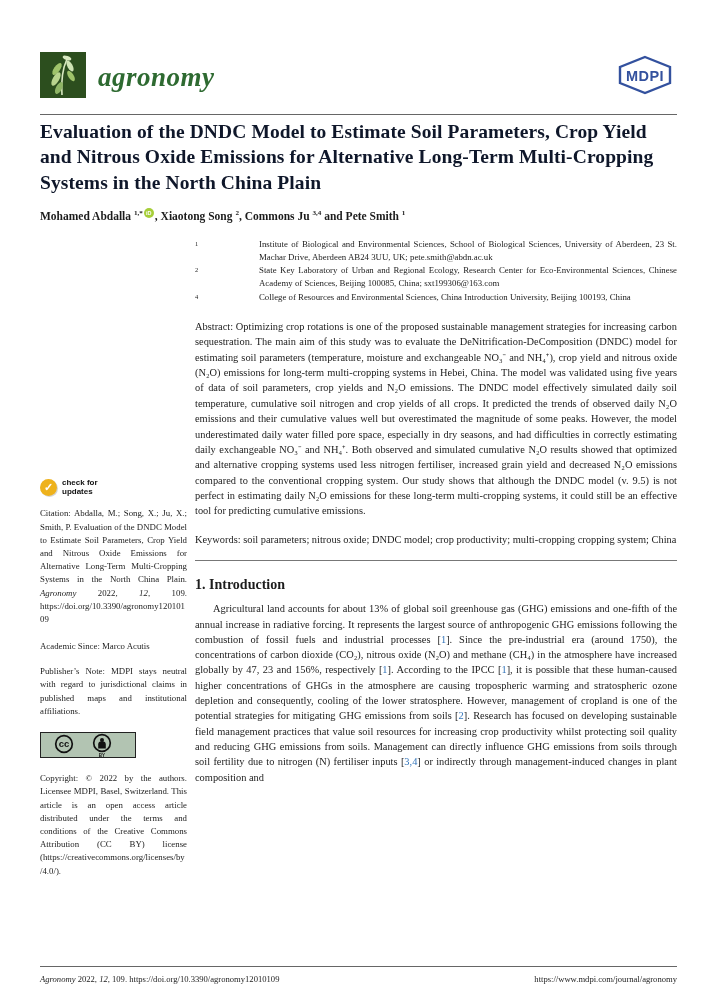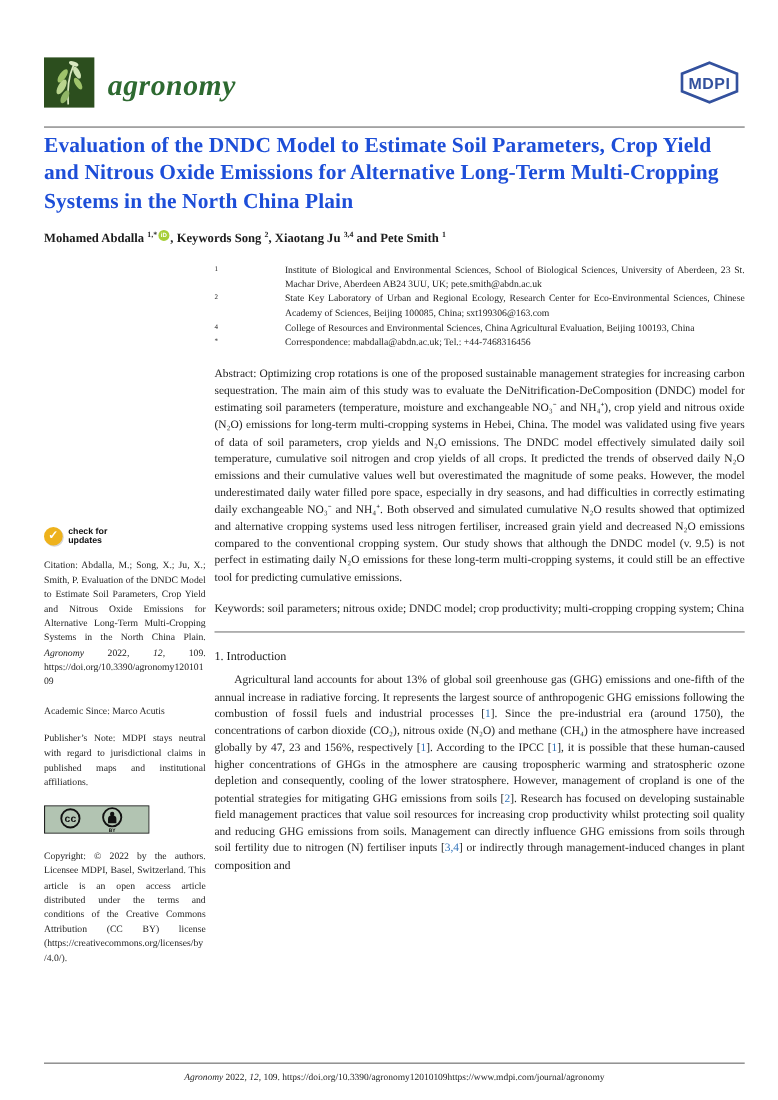--- a/index.html
+++ b/index.html
@@ -9,52 +9,52 @@
     font-family:"Liberation Serif", serif;color:#1c1c1c;
     padding:0 30px 0 40px;
   }
   
   .header{display:flex;align-items:center;justify-content:space-between;padding-top:52px;}
   .brand{display:flex;align-items:center;}
   .journal-name{font-style:italic;font-weight:600;font-size:27px;color:#2e6a31;margin-left:12px;letter-spacing:0.5px;}
   .header-rule{border:none;border-top:1.2px solid #666;margin:12px 0 0 0;}
   
   .article-label{font-style:italic;font-size:10.5px;margin-top:9px;}
-  .title{font-size:19.5px;font-weight:bold;line-height:1.3;margin:4px 0 0 0;color:#1d4ed8;letter-spacing:0.1px;}
+  .title{font-size:19.5px;font-weight:bold;line-height:1.3;margin:4px 0 0 0;color:#0f172a;letter-spacing:0.1px;}
   .authors{margin-top:13px;font-size:11.5px;font-weight:bold;}
   .orcid{display:inline-block;width:10px;height:10px;border-radius:50%;background:#a6ce39;color:#fff;
          font-family:"Liberation Sans",sans-serif;font-size:5.5px;font-weight:bold;text-align:center;
          line-height:10px;vertical-align:super;margin:0 1px;}
   
   .main-col{margin-left:155px;}
   .affiliations{margin-top:16px;font-size:8.8px;line-height:1.5;}
   .aff-row{display:flex;gap:48px;}
   .aff-marker{width:16px;flex-shrink:0;font-size:6.4px;padding-top:1px;}
   .aff-text{flex:1;text-align:justify;}
   .abstract{margin-top:15px;font-size:10.4px;line-height:1.48;text-align:justify;overflow-wrap:break-word;}
   .keywords{margin-top:13px;font-size:10.4px;line-height:1.48;text-align:justify;}
   .keywords-rule{border:none;border-top:1px solid #777;margin:13px 0 0 0;}
-  .section-heading{font-size:11px;font-weight:normal;margin:16px 0 0 0;}
+  .section-heading{font-size:14px;font-weight:bold;margin:16px 0 0 0;}
   .body-par{margin:8px 0 0 0;font-size:10.4px;line-height:1.47;text-align:justify;text-indent:18px;overflow-wrap:break-word;}
   
   .sidebar{position:absolute;left:40px;top:478px;width:147px;font-size:8.8px;line-height:1.5;}
   .check-badge{display:flex;align-items:center;margin-bottom:11px;cursor:pointer;}
   .check-circle{width:17px;height:17px;border-radius:50%;background:#eeb21c;color:#fff;font-size:11px;
                 font-weight:bold;text-align:center;line-height:17px;flex-shrink:0;
                 font-family:"Liberation Sans",sans-serif;box-shadow:1px 1px 0 #d5d5d5;}
   .check-text{margin-left:5px;font-family:"Liberation Sans",sans-serif;font-weight:bold;font-size:8px;line-height:1.15;color:#111;}
   .sb-par{text-align:justify;overflow-wrap:break-word;margin:0;}
   .sb-editor{margin-top:14px;}
   .sb-dates{margin-top:12px;}
   .sb-note{margin-top:12px;}
   .cc-badge{margin-top:14px;display:block;}
   .sb-copyright{margin-top:10px;}
   
   .footer{position:absolute;left:40px;right:30px;bottom:16px;border-top:1.2px solid #666;
-          padding-top:7px;display:flex;justify-content:center;font-size:8.6px;}
+          padding-top:7px;display:flex;justify-content:space-between;font-size:8.6px;}
   
   .seg-b{font-weight:normal;}
   .seg-i{font-style:italic;}
   .seg-sup{vertical-align:super;font-size:0.62em;line-height:0;}
   .seg-cite{color:#3274ba;}
 </style>
 </head>
 <body>
 
 <div class="page">
@@ -79,40 +79,36 @@
       <svg width="64" height="42" viewBox="0 0 64 42">
         <polygon points="32,3 57,13 57,29 32,39 7,29 7,13" fill="#fff" stroke="#33519e" stroke-width="2.4"></polygon>
         <text x="32" y="26.5" text-anchor="middle" font-family="Liberation Sans, sans-serif" font-size="14.5" font-weight="bold" fill="#33519e" letter-spacing="0.5">MDPI</text>
       </svg>
     </span>
   </div>
   <hr class="header-rule">
 
   <h1 class="title">Evaluation of the DNDC Model to Estimate Soil Parameters, Crop Yield and Nitrous Oxide Emissions for Alternative Long-Term Multi-Cropping Systems in the North China Plain</h1>
   <div class="authors">
-    <span><span>Mohamed Abdalla </span><span class="seg-sup">1,*</span></span><span class="orcid">iD</span><span><span>, Keywords Song </span><span class="seg-sup">2</span><span>, Xiaotang Ju </span><span class="seg-sup">3,4</span><span> and Pete Smith </span><span class="seg-sup">1</span></span>
+    <span><span>Mohamed Abdalla </span><span class="seg-sup">1,*</span></span><span class="orcid">iD</span><span><span>, Xiaotong Song </span><span class="seg-sup">2</span><span>, Commons Ju </span><span class="seg-sup">3,4</span><span> and Pete Smith </span><span class="seg-sup">1</span></span>
   </div>
 
   <div class="main-col">
     <div class="affiliations">
       <div class="aff-row">
         <span class="aff-marker">1</span>
         <span class="aff-text">Institute of Biological and Environmental Sciences, School of Biological Sciences, University of Aberdeen, 23 St. Machar Drive, Aberdeen AB24 3UU, UK; pete.smith@abdn.ac.uk</span>
       </div>
       <div class="aff-row">
         <span class="aff-marker">2</span>
         <span class="aff-text">State Key Laboratory of Urban and Regional Ecology, Research Center for Eco-Environmental Sciences, Chinese Academy of Sciences, Beijing 100085, China; sxt199306@163.com</span>
       </div>
       <div class="aff-row">
         <span class="aff-marker">4</span>
-        <span class="aff-text">College of Resources and Environmental Sciences, China Agricultural Evaluation, Beijing 100193, China</span>
-      </div>
-      <div class="aff-row">
-        <span class="aff-marker">*</span>
-        <span class="aff-text">Correspondence: mabdalla@abdn.ac.uk; Tel.: +44-7468316456</span>
+        <span class="aff-text">College of Resources and Environmental Sciences, China Introduction University, Beijing 100193, China</span>
       </div>
     </div>
 
     <p class="abstract"><span class="seg-b">Abstract: </span><span>Optimizing crop rotations is one of the proposed sustainable management strategies for increasing carbon sequestration. The main aim of this study was to evaluate the DeNitrification-DeComposition (DNDC) model for estimating soil parameters (temperature, moisture and exchangeable NO₃⁻ and NH₄⁺), crop yield and nitrous oxide (N₂O) emissions for long-term multi-cropping systems in Hebei, China. The model was validated using five years of data of soil parameters, crop yields and N₂O emissions. The DNDC model effectively simulated daily soil temperature, cumulative soil nitrogen and crop yields of all crops. It predicted the trends of observed daily N₂O emissions and their cumulative values well but overestimated the magnitude of some peaks. However, the model underestimated daily water filled pore space, especially in dry seasons, and had difficulties in correctly estimating daily exchangeable NO₃⁻ and NH₄⁺. Both observed and simulated cumulative N₂O results showed that optimized and alternative cropping systems used less nitrogen fertiliser, increased grain yield and decreased N₂O emissions compared to the conventional cropping system. Our study shows that although the DNDC model (v. 9.5) is not perfect in estimating daily N₂O emissions for these long-term multi-cropping systems, it could still be an effective tool for predicting cumulative emissions.</span></p>
     <p class="keywords"><span class="seg-b">Keywords: </span><span>soil parameters; nitrous oxide; DNDC model; crop productivity; multi-cropping cropping system; China</span></p>
     <hr class="keywords-rule">
 
     <h2 class="section-heading">1. Introduction</h2>
     <p class="body-par"><span>Agricultural land accounts for about 13% of global soil greenhouse gas (GHG) emissions and one-fifth of the annual increase in radiative forcing. It represents the largest source of anthropogenic GHG emissions following the combustion of fossil fuels and industrial processes [</span><span class="seg-cite">1</span><span>]. Since the pre-industrial era (around 1750), the concentrations of carbon dioxide (CO₂), nitrous oxide (N₂O) and methane (CH₄) in the atmosphere have increased globally by 47, 23 and 156%, respectively [</span><span class="seg-cite">1</span><span>]. According to the IPCC [</span><span class="seg-cite">1</span><span>], it is possible that these human-caused higher concentrations of GHGs in the atmosphere are causing tropospheric warming and stratospheric ozone depletion and consequently, cooling of the lower stratosphere. However, management of cropland is one of the potential strategies for mitigating GHG emissions from soils [</span><span class="seg-cite">2</span><span>]. Research has focused on developing sustainable field management practices that value soil resources for increasing crop productivity whilst protecting soil quality and reducing GHG emissions from soils. Management can directly influence GHG emissions from soils through soil fertility due to nitrogen (N) fertiliser inputs [</span><span class="seg-cite">3,4</span><span>] or indirectly through management-induced changes in plant composition and</span></p>
   </div>

